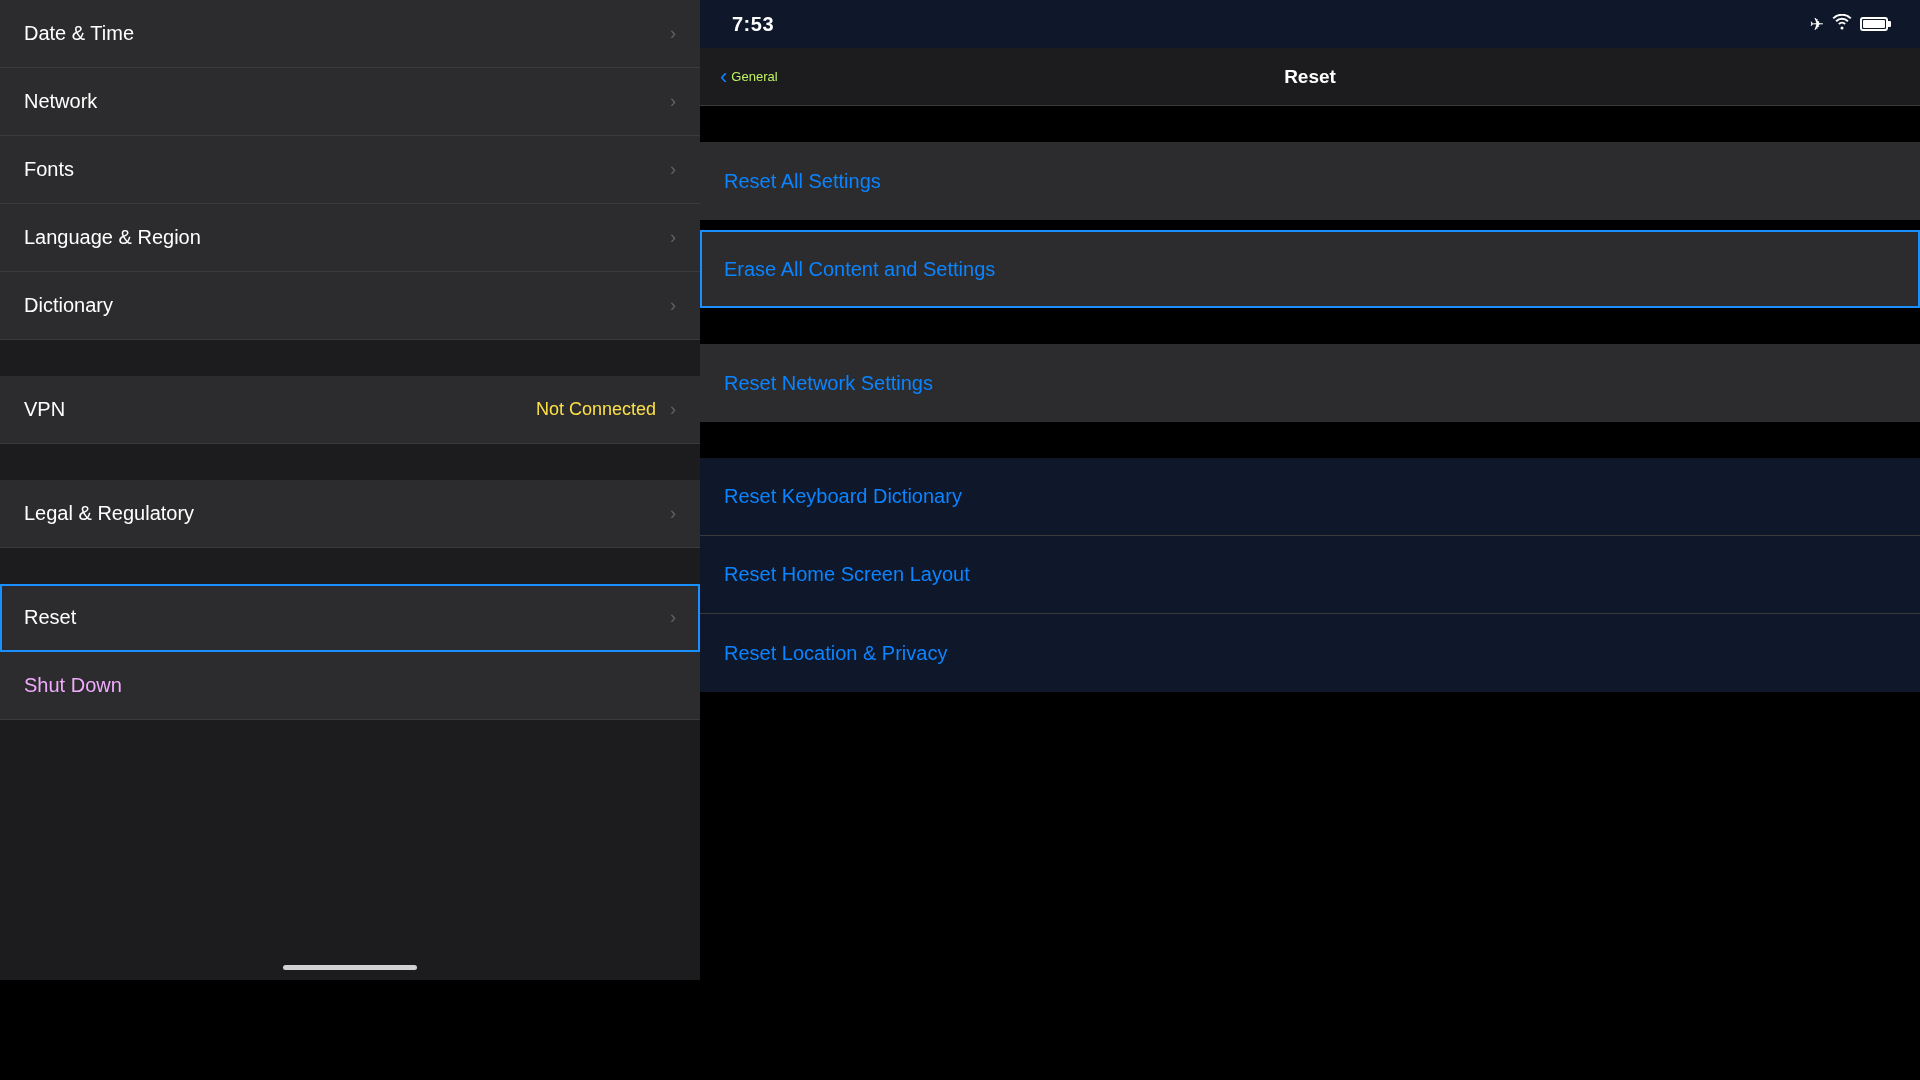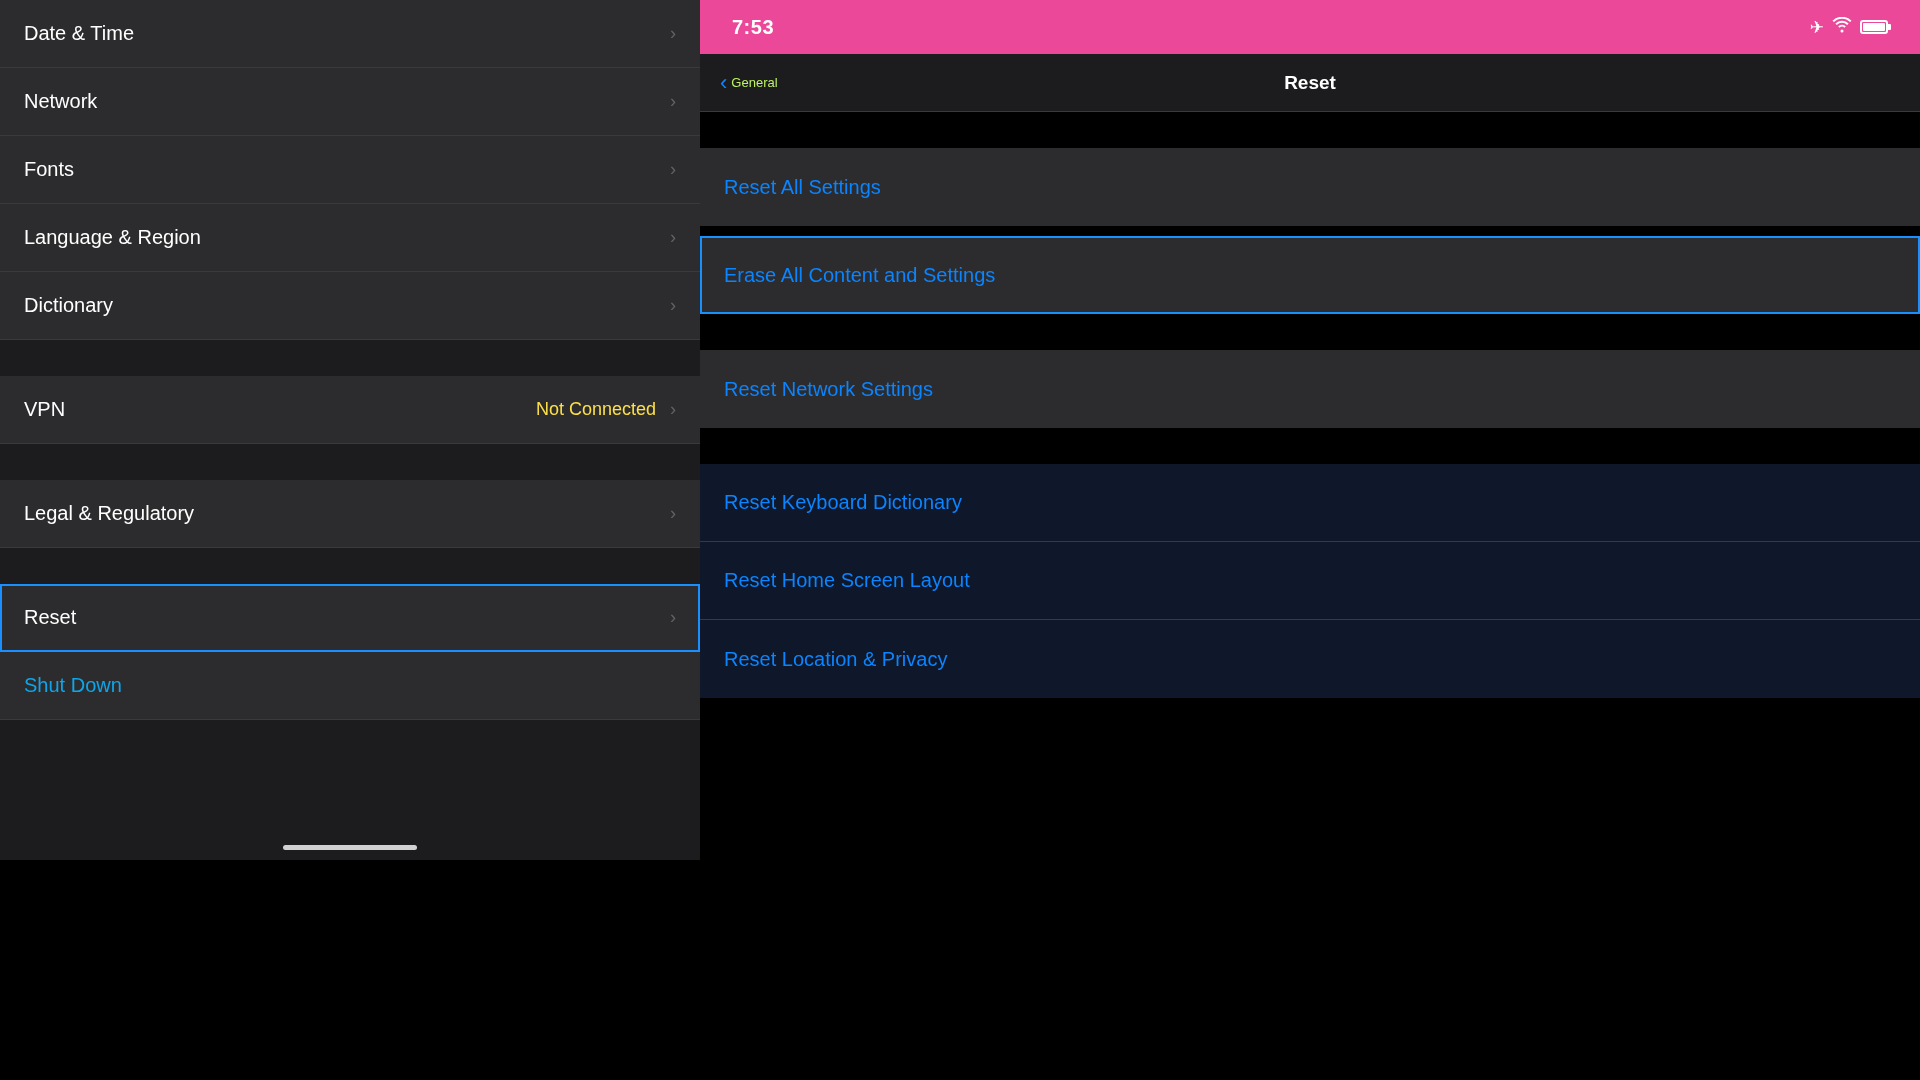--- a/index.html
+++ b/index.html
@@ -9,21 +9,21 @@
       height: 1080px;
       background: #000;
       display: flex;
       font-family: -apple-system, 'SF Pro Display', 'Helvetica Neue', Arial, sans-serif;
       overflow: hidden;
     }
 
     
     .left-panel {
       width: 700px;
-      height: 860px;
+      height: 980px;
       background: #1c1c1e;
       display: flex;
       flex-direction: column;
       overflow: hidden;
     }
 
     .left-panel .list-group {
       display: flex;
       flex-direction: column;
     }
@@ -80,21 +80,21 @@
       align-items: center;
       padding: 0 24px;
       height: 68px;
       background: #2c2c2e;
       cursor: pointer;
       border-bottom: 1px solid #3a3a3c;
     }
 
     .shut-down-label {
       font-size: 20px;
-      color: #0ea5e9;
+      color: #f0abfc;
       font-weight: 400;
     }
 
     .home-indicator-left {
       flex: 1;
       display: flex;
       align-items: flex-end;
       justify-content: center;
       padding-bottom: 10px;
       background: #1c1c1e;
@@ -113,22 +113,22 @@
       width: 1220px;
       height: 1080px;
       background: #000;
       display: flex;
       flex-direction: column;
       overflow: hidden;
     }
 
     
     .status-bar {
-      height: 54px;
-      background: #ec4899;
+      height: 48px;
+      background: #0f172a;
       display: flex;
       align-items: center;
       justify-content: space-between;
       padding: 0 32px;
     }
 
     .status-time {
       font-size: 20px;
       font-weight: 600;
       color: #fff;

